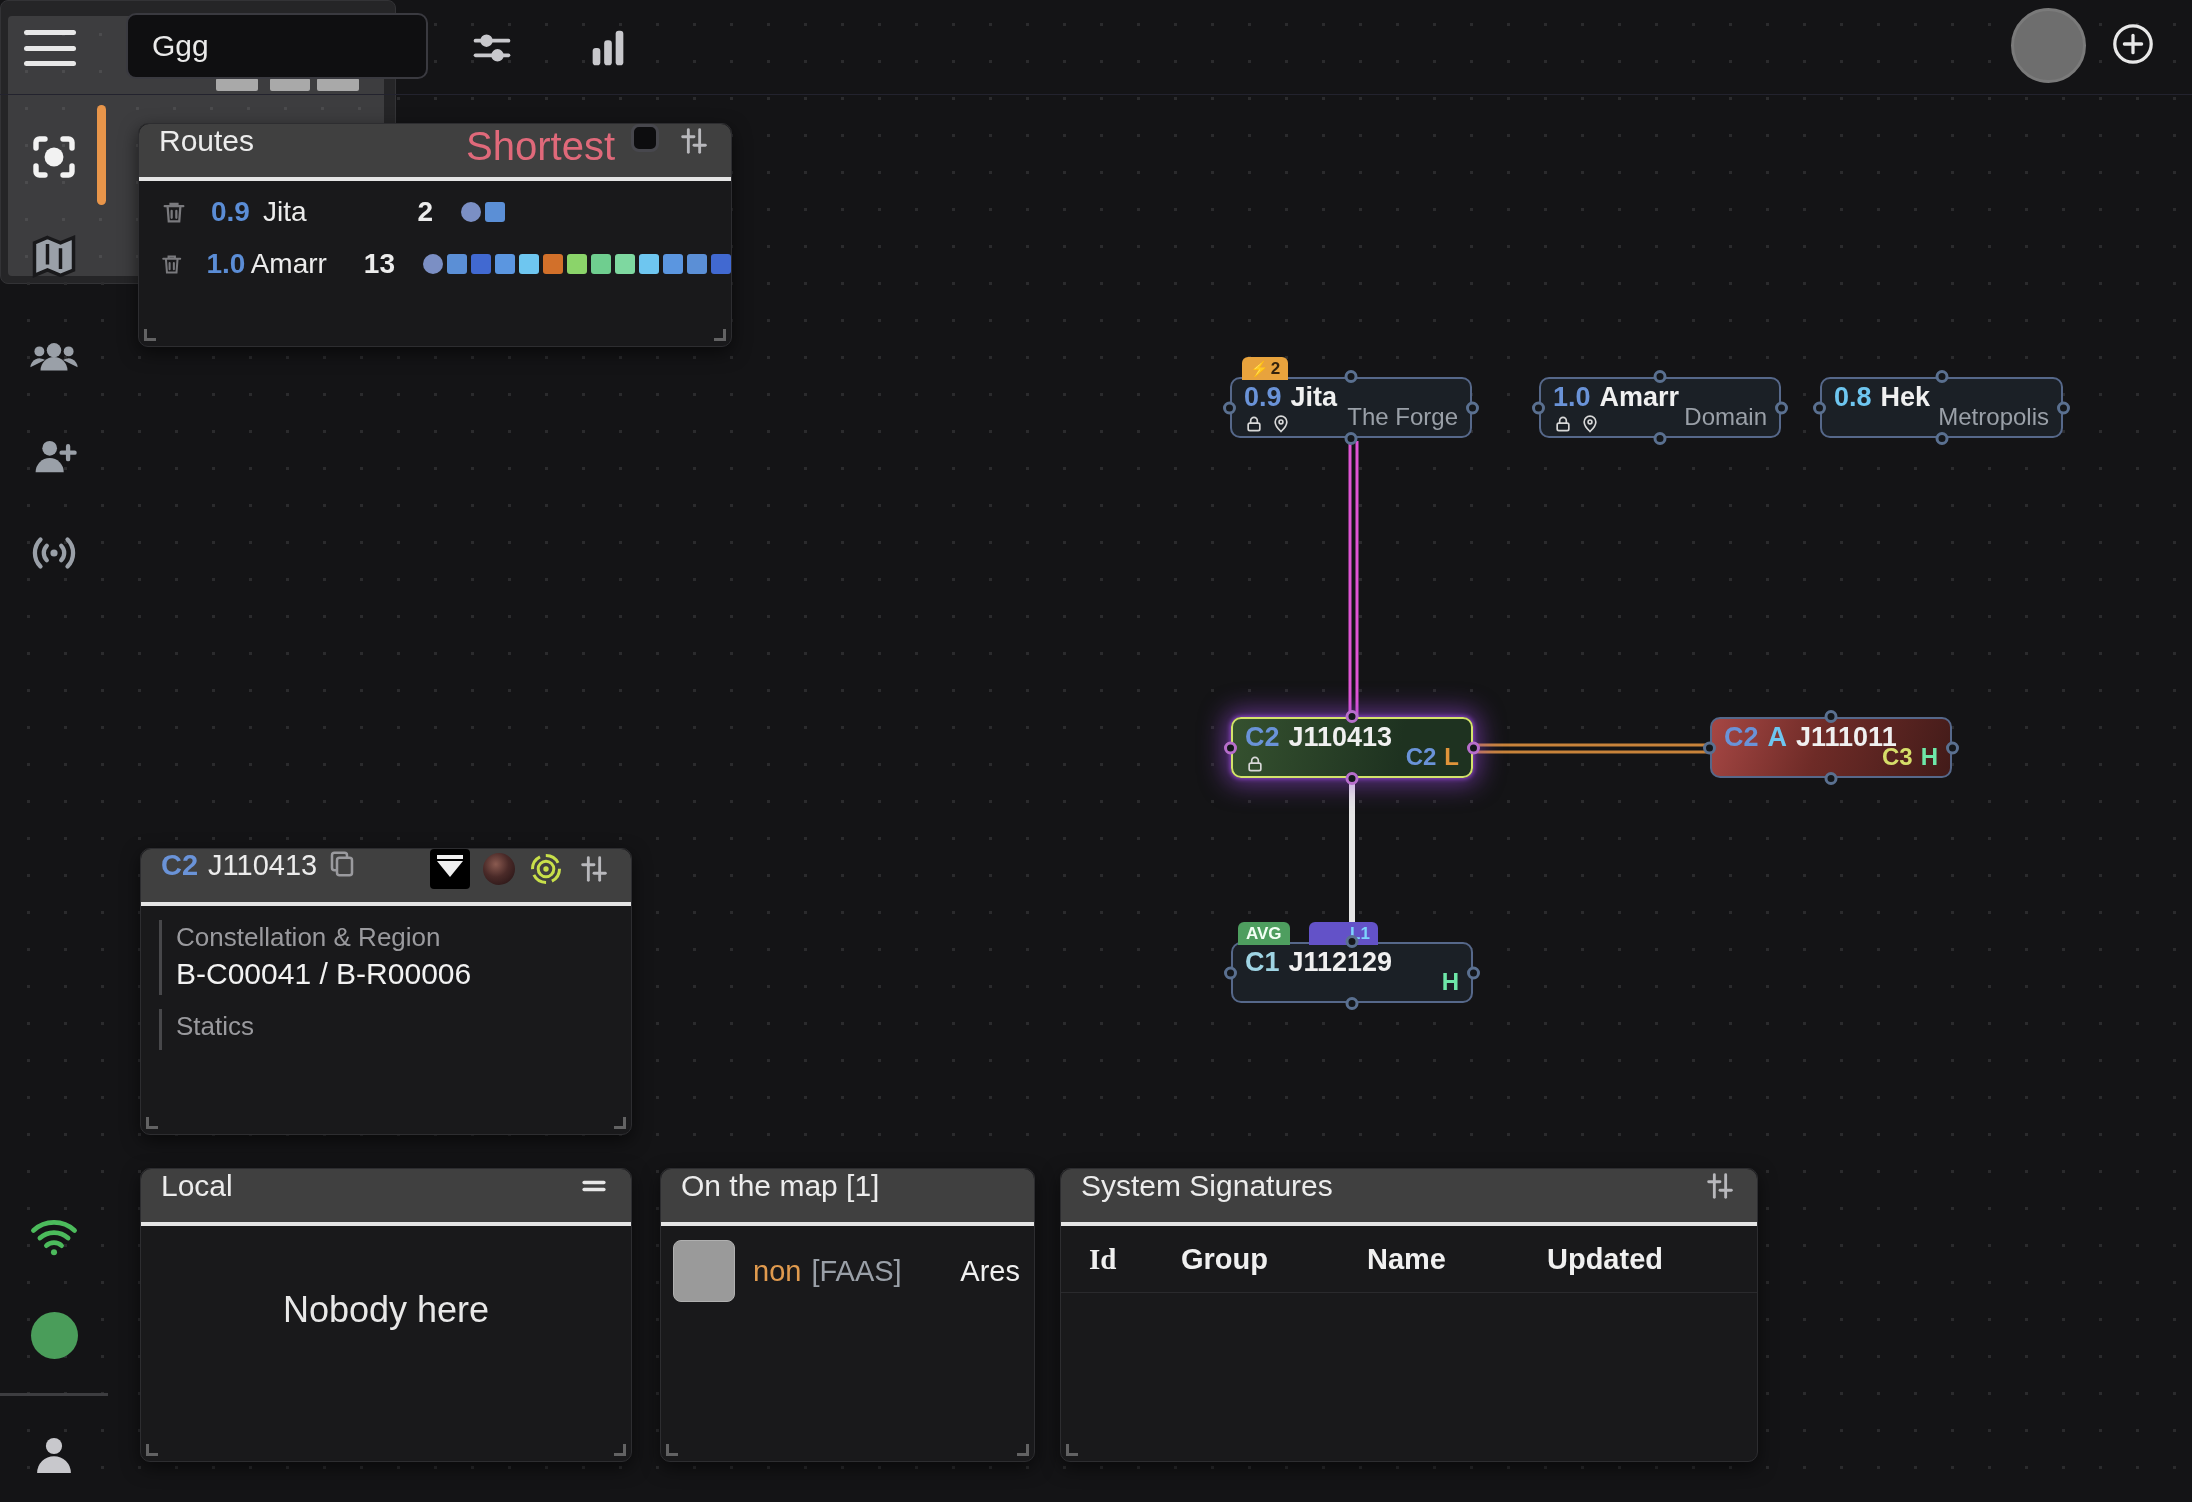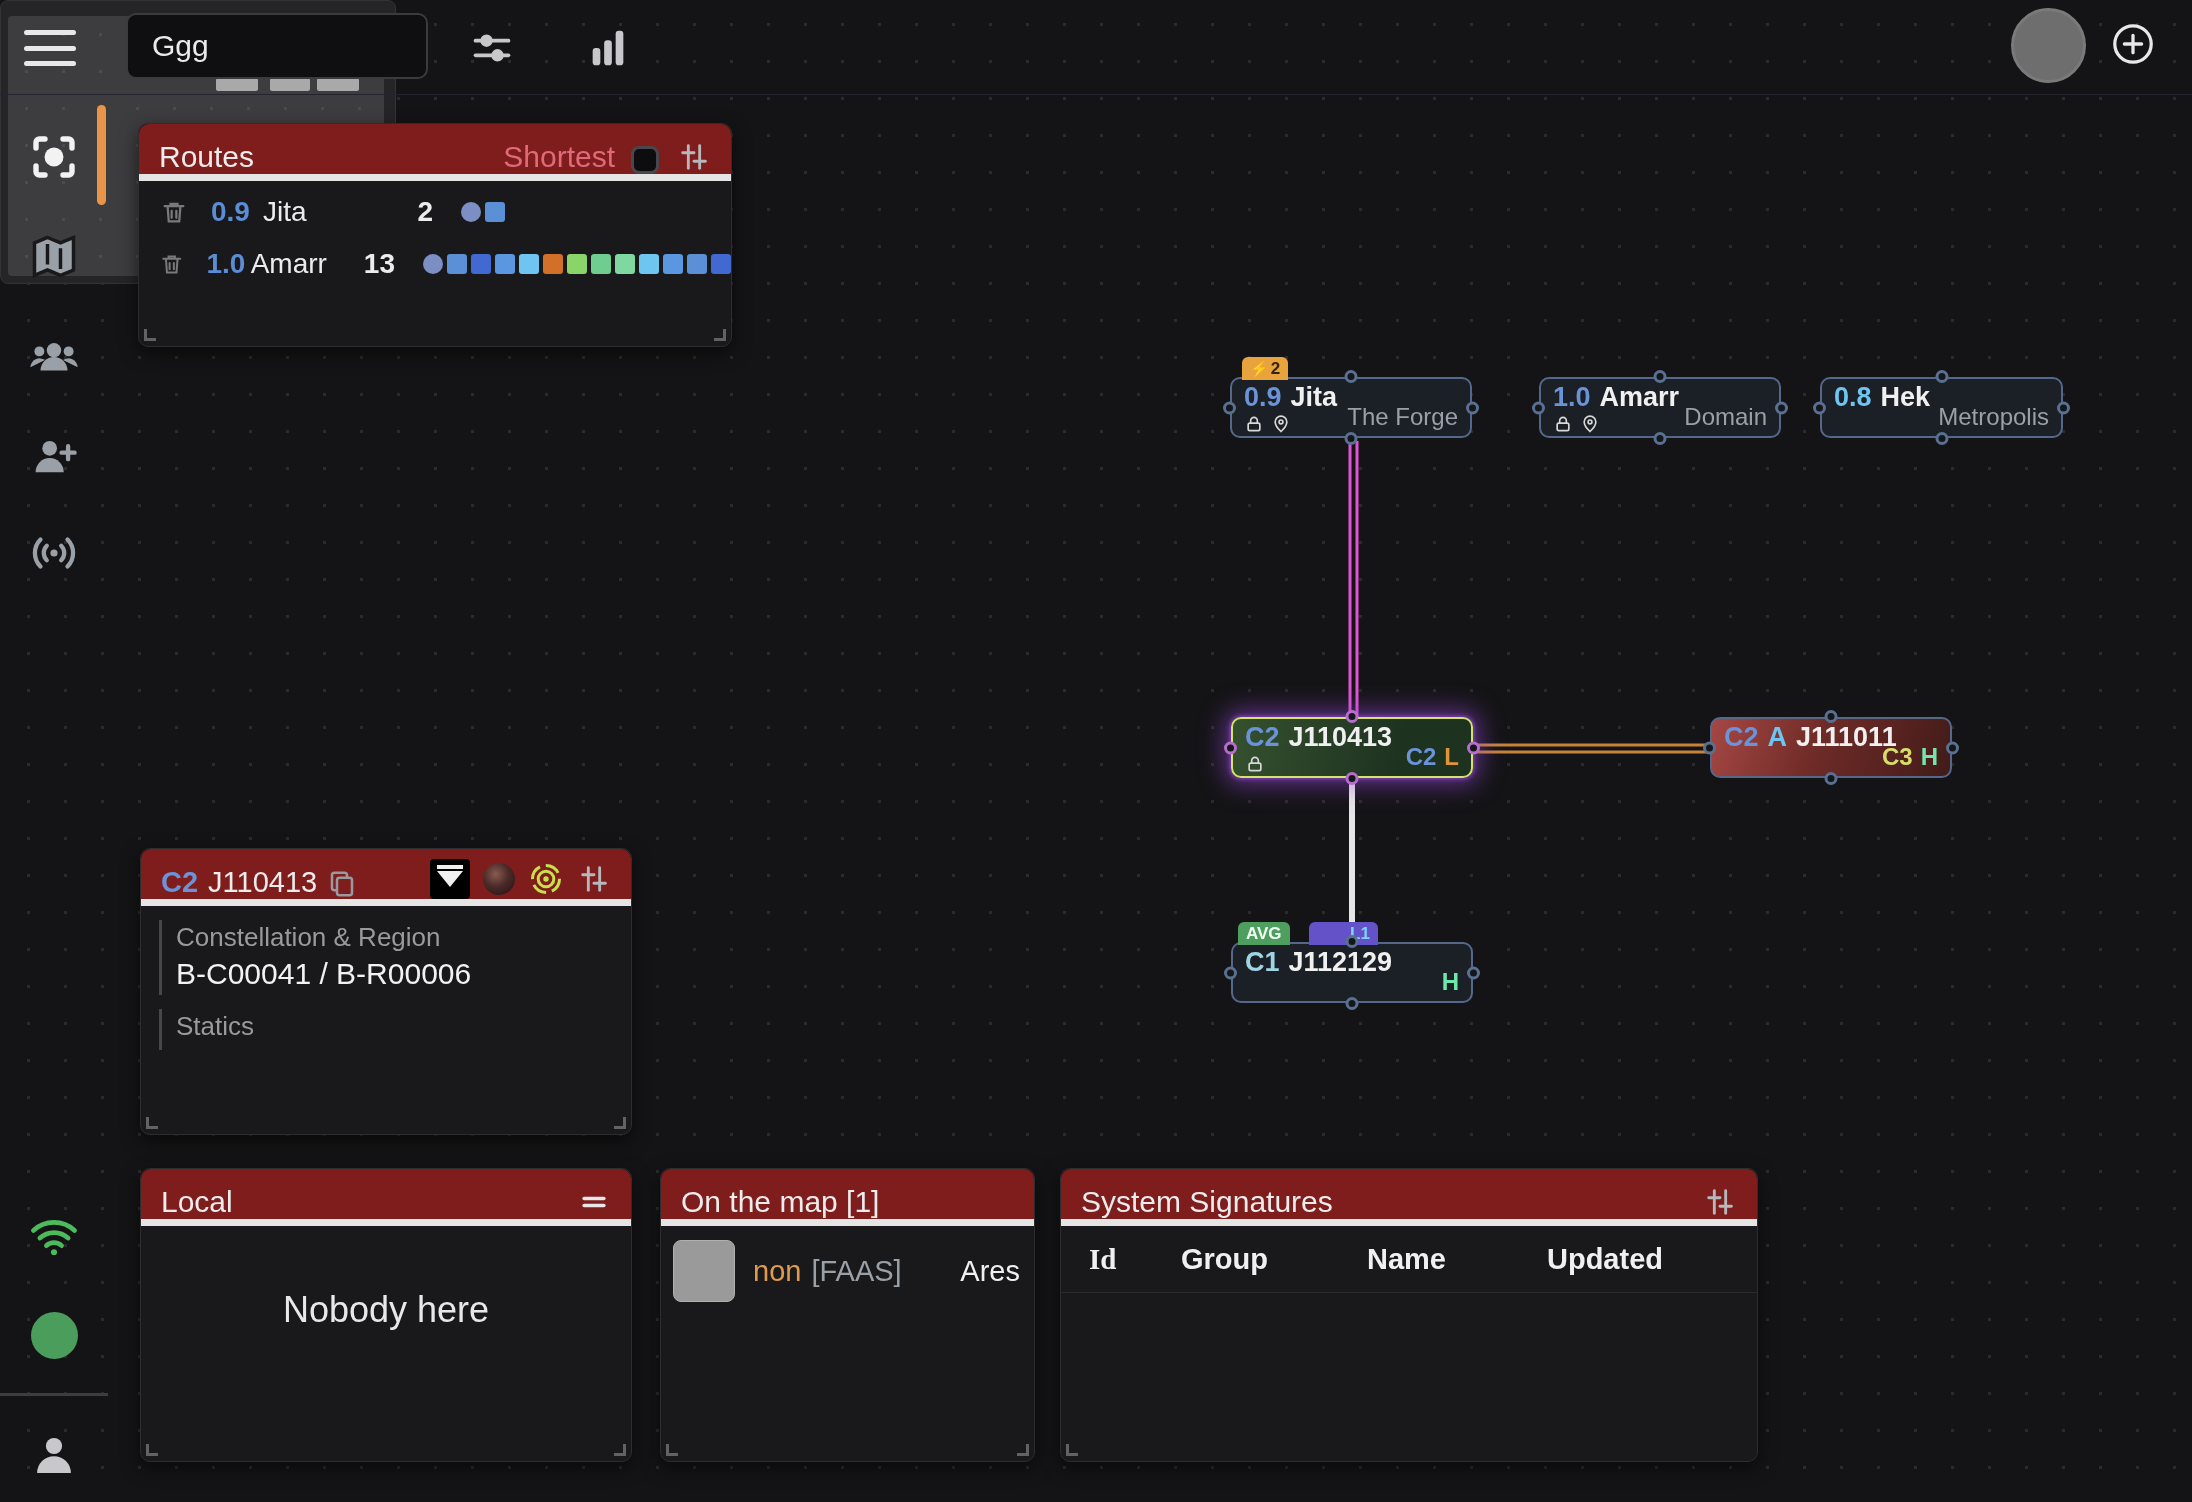--- a/index.html
+++ b/index.html
@@ -37,31 +37,31 @@
   .sb-item{ position:absolute; left:0; width:108px; height:84px; display:flex;
     align-items:center; justify-content:center; cursor:pointer;}
   .sb-accent{ position:absolute; left:97px; top:10px; width:9px; height:100px;
     border-radius:5px; background:#e8954a; }
   .sb-divider{ position:absolute; left:0; top:1298px; width:108px; height:3px; background:#3d3d40;}
   .green-dot{ width:47px; height:47px; border-radius:50%; background:#4a9d5a;}
 
   
   .panel{ position:absolute; background:#19191b; border:1px solid #2d2d30;
     border-radius:10px; z-index:30; box-shadow:0 6px 18px rgba(0,0,0,.55);}
-  .panel-header{ height:57px; display:flex; align-items:flex-end; padding:0 20px;
-    border-bottom:7px solid #e5e5e5; background:#7f1d1d; border-radius:10px 10px 0 0;
+  .panel-header{ height:57px; display:flex; align-items:flex-start; padding:0 20px;
+    border-bottom:4px solid #e5e5e5; background:#404040; border-radius:10px 10px 0 0;
     font-size:30px; color:#ececec;}
   .corner{ position:absolute; width:12px; height:12px; opacity:.65;}
   .corner.bl{ left:5px; bottom:5px; border-left:3px solid #8a8a8a; border-bottom:3px solid #8a8a8a;}
   .corner.br{ right:5px; bottom:5px; border-right:3px solid #8a8a8a; border-bottom:3px solid #8a8a8a;}
 
   
   #routes-panel{ left:138px; top:123px; width:594px; height:224px;}
   .routes-spacer{ flex:1; }
-  .shortest-label{ color:#e0697a; font-size:30px; margin-right:16px; cursor:pointer;}
+  .shortest-label{ color:#e0697a; font-size:40px; margin-right:16px; cursor:pointer;}
   .checkbox{ width:28px; height:28px; border:3px solid #47474d; border-radius:8px;
     background:#0d0d0f; margin-right:18px; cursor:pointer;}
   .route-row{ display:flex; align-items:center; height:42px; margin:10px 0 0 20px; font-size:28px;}
   .route-row .trash{ width:30px; margin-right:22px; opacity:.75; cursor:pointer;}
   .route-sec{ color:#5b8dd6; font-weight:bold; width:52px;}
   .route-name{ color:#ececec; width:118px;}
   .route-jumps{ color:#ececec; font-weight:bold; width:52px; text-align:right; margin-right:28px;}
   .route-dots{ display:flex; align-items:center; gap:4px;}
   .dot-circle{ width:20px; height:20px; border-radius:50%;}
   .dot-square{ width:20px; height:20px; border-radius:3px;}

